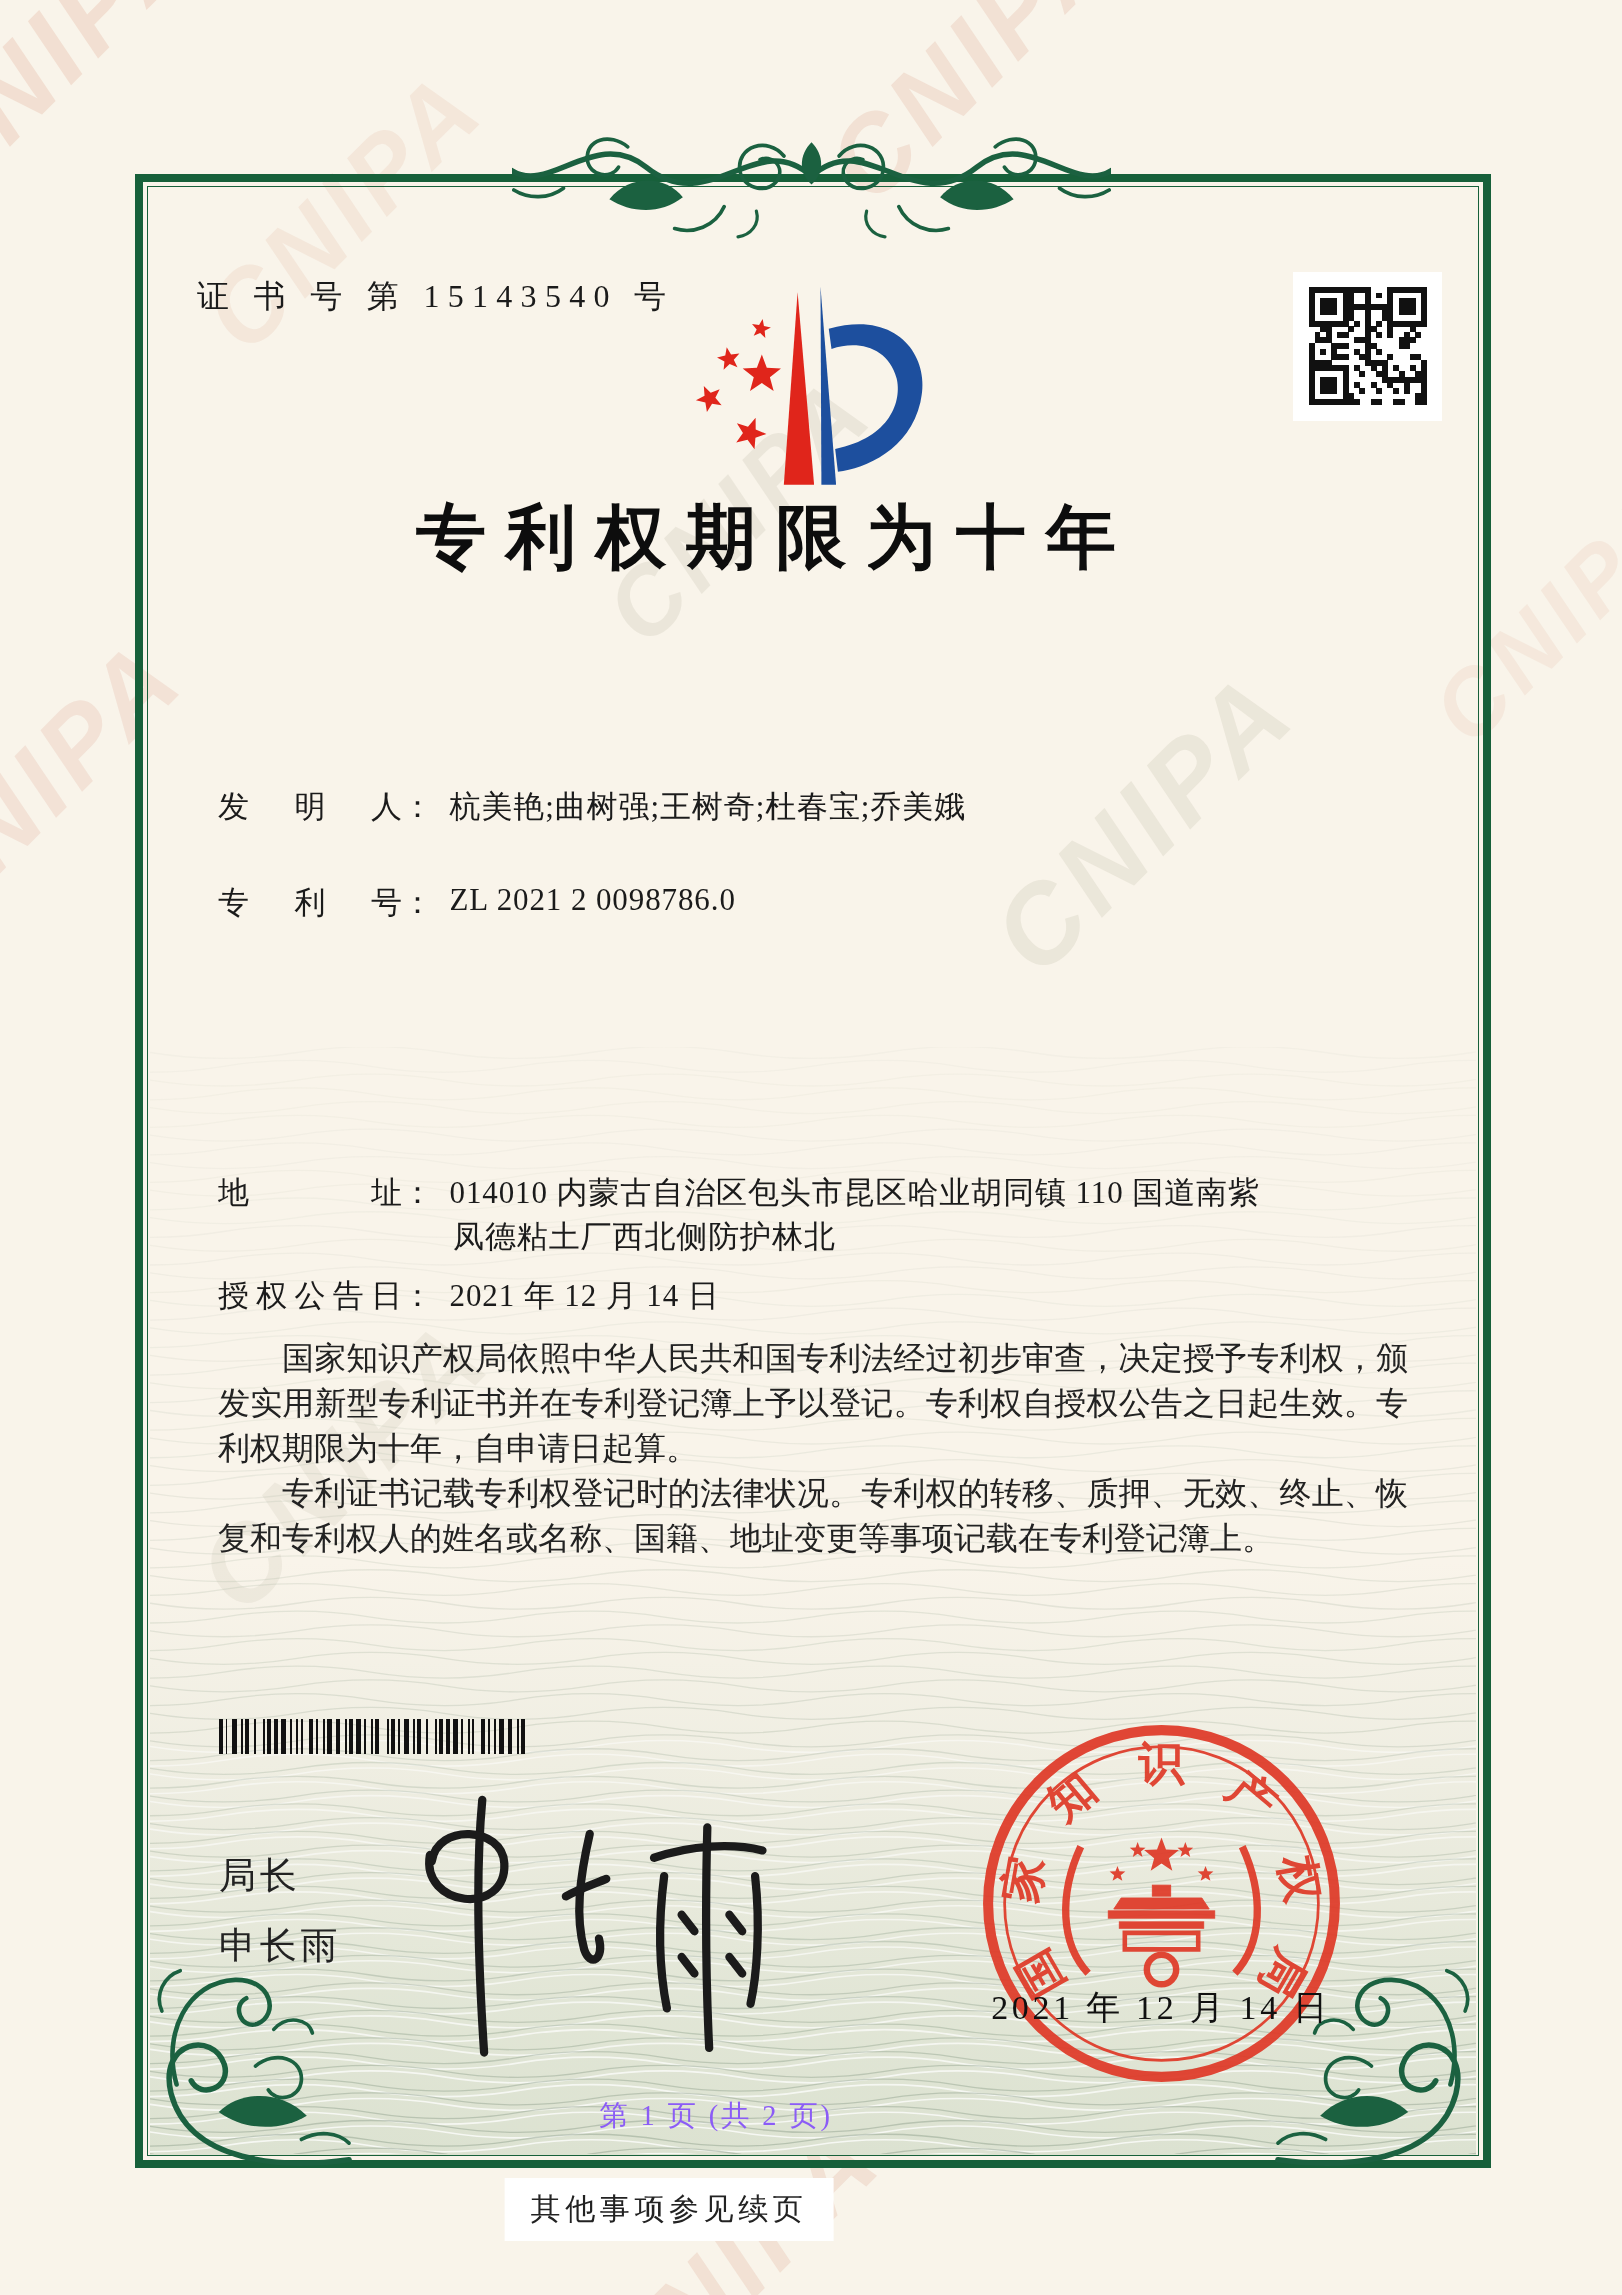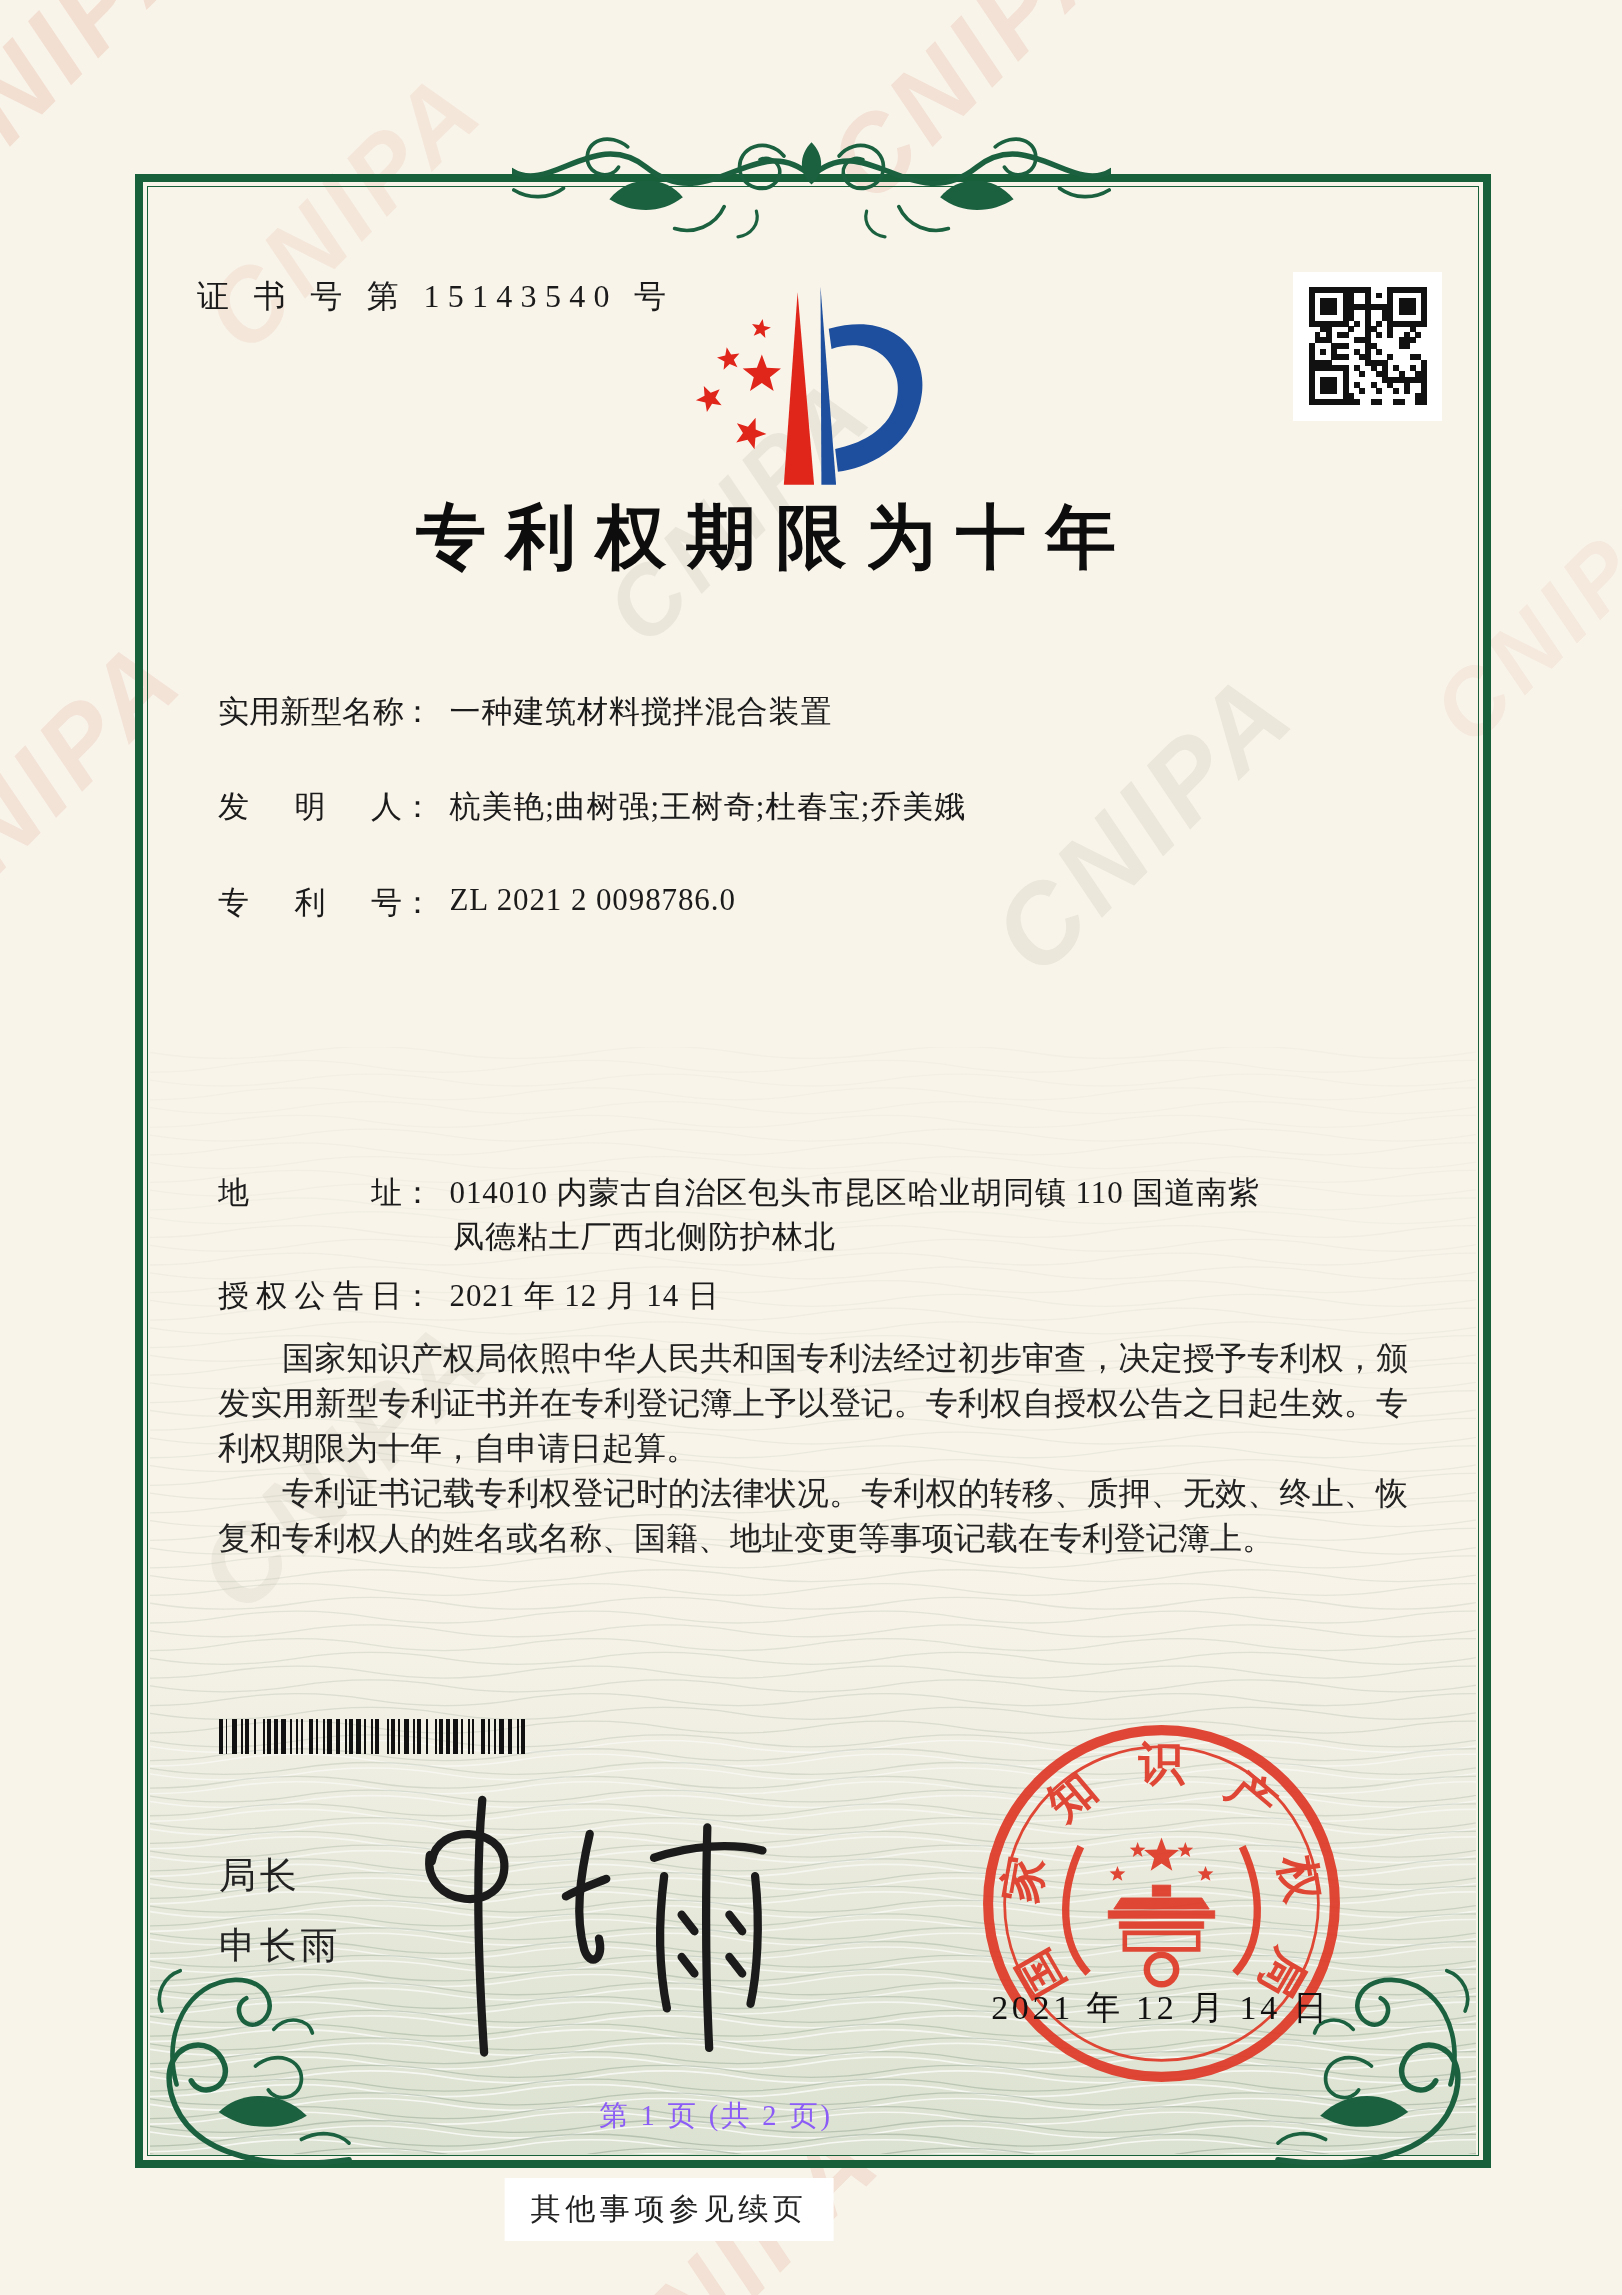--- a/index.html
+++ b/index.html
@@ -498,23 +498,20 @@
       <i style="left: 62px; top: 112px; width: 5.9px; height: 5.9px;"></i>
       <i style="left: 67px; top: 112px; width: 5.9px; height: 5.9px;"></i>
       <i style="left: 84px; top: 112px; width: 5.9px; height: 5.9px;"></i>
       <i style="left: 90px; top: 112px; width: 5.9px; height: 5.9px;"></i>
       <i style="left: 106px; top: 112px; width: 5.9px; height: 5.9px;"></i>
       <i style="left: 112px; top: 112px; width: 5.9px; height: 5.9px;"></i>
     </div>
 
   <div class="title">专利权期限为十年</div>
 
-  <div class="row" style="top:691px">
-    <span class="lab">实用新型名称</span><span class="colon">：</span><span class="val">一种建筑材料搅拌混合装置</span>
-  </div>
   <div class="row" style="top:786px">
     <span class="lab">发明人</span><span class="colon">：</span><span class="val">杭美艳;曲树强;王树奇;杜春宝;乔美娥</span>
   </div>
   <div class="row" style="top:882px">
     <span class="lab">专利号</span><span class="colon">：</span><span class="val">ZL 2021 2 0098786.0</span>
   </div>
   <div class="row" style="top:1172px">
     <span class="lab">地址</span><span class="colon">：</span><span class="val">014010 内蒙古自治区包头市昆区哈业胡同镇 110 国道南紫</span>
   </div>
   <div class="val2" style="top:1216px">凤德粘土厂西北侧防护林北</div>

